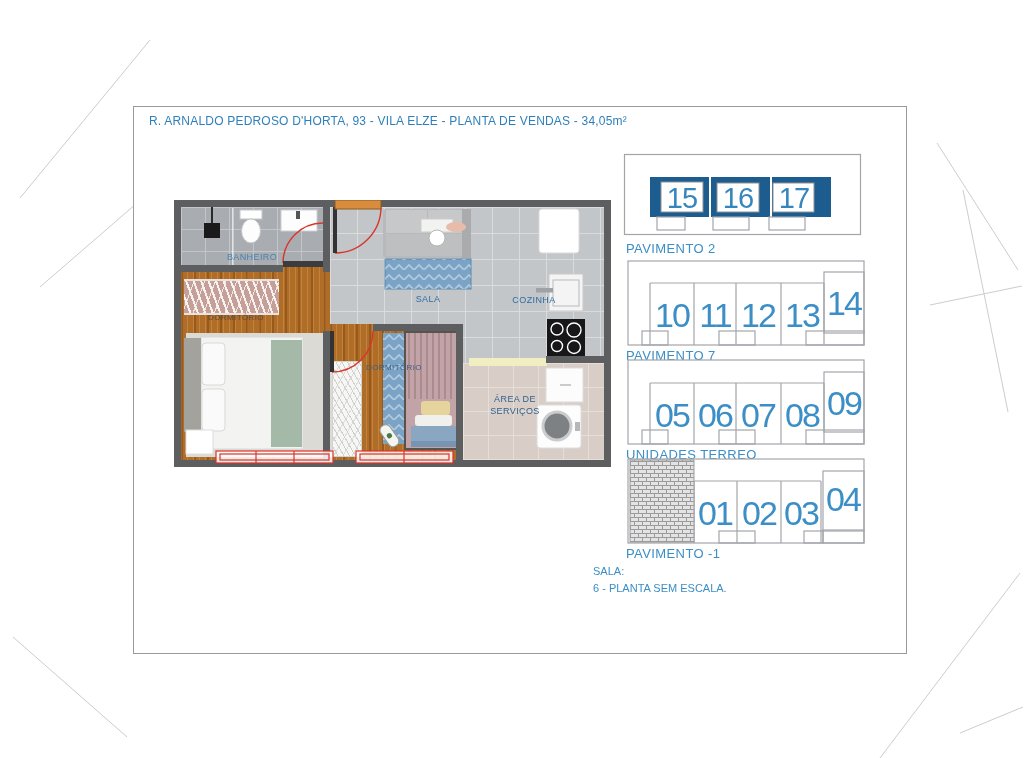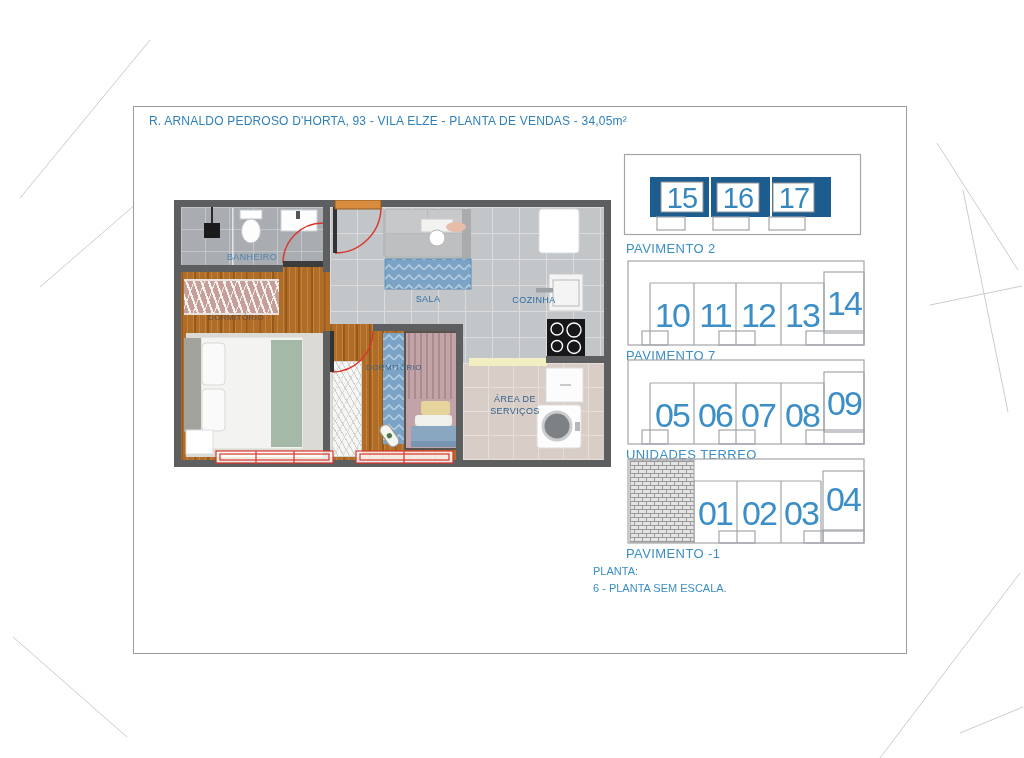--- a/index.html
+++ b/index.html
@@ -260,18 +260,18 @@
       </g>
       <rect x="6" y="3" width="64" height="82" fill="url(#hatch)" stroke="#9b9b9b"></rect>
       <text class="u" x="91" y="68">01</text>
       <text class="u" x="135" y="68">02</text>
       <text class="u" x="177" y="68">03</text>
       <text class="u" x="219" y="54">04</text>
     </svg>
     <div class="floor-label" style="left:492px;top:439px;">PAVIMENTO -1</div>
 
     <div id="notes">
-      <div>PLANTA:</div>
+      <div>SALA:</div>
       <div>6 - PLANTA SEM ESCALA.</div>
     </div>
 
   </div>
 </div>
 
 </body></html>

